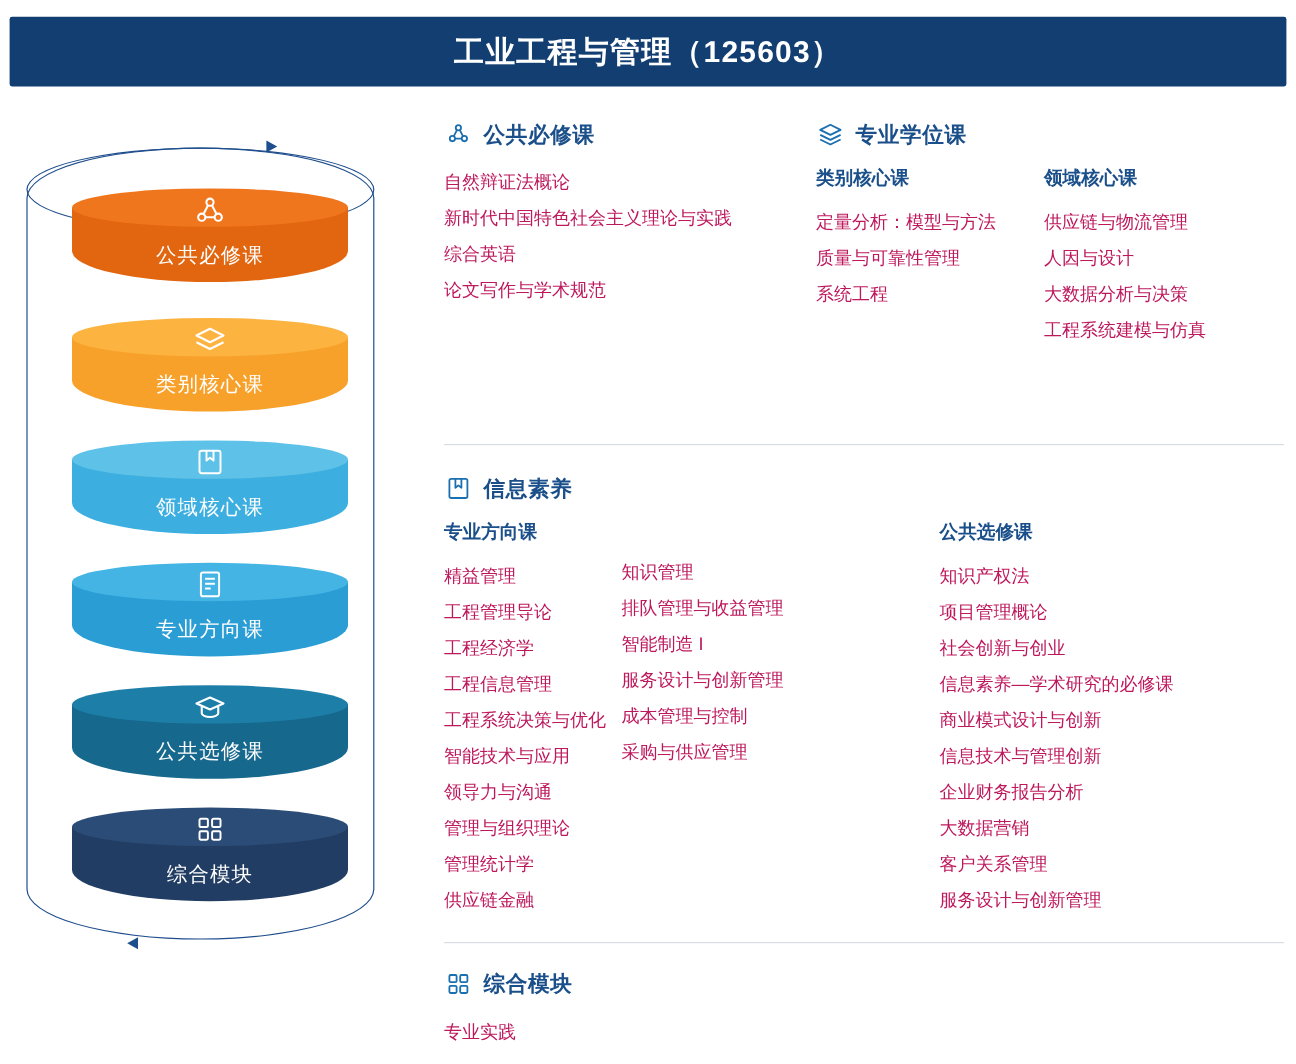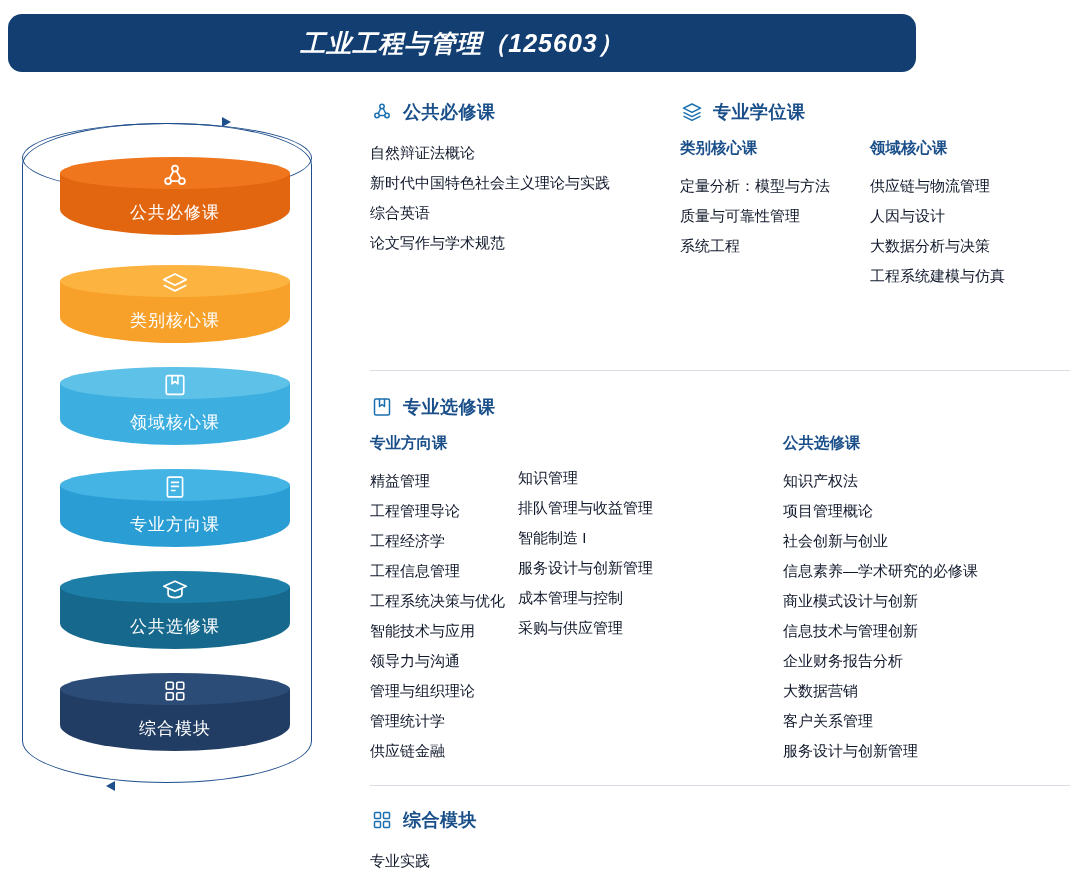--- a/index.html
+++ b/index.html
@@ -14,28 +14,27 @@
     font-family: "Liberation Sans", "DejaVu Sans", sans-serif;
     color: #333;
     overflow: hidden;
   }
 
   
   .header-bar {
     position: absolute;
     left: 8px;
     top: 14px;
-    width: 908px;
+    width: 1064px;
     height: 58px;
     background: #123e72;
-    border-radius: 14px;
+    border-radius: 2px;
     display: flex;
     align-items: center;
     justify-content: center;
-    font-style: italic;
   }
   .header-title {
     color: #ffffff;
     font-size: 25px;
     font-weight: bold;
     letter-spacing: 1px;
   }
 
   
   .stack-wrap {
@@ -136,21 +135,21 @@
   .sec-head .sec-ico { line-height: 0; color: #1a6fb0; }
 
   .colhead {
     font-size: 15.5px;
     font-weight: bold;
     color: #1a4f8a;
     margin-bottom: 12px;
   }
   .item {
     font-size: 15px;
-    color: #0f172a;
+    color: #be185d;
     line-height: 30px;
     white-space: nowrap;
   }
 
   .row-top { display: flex; }
   .block-gongong { width: 310px; }
   .block-zhuanye { width: 380px; }
   .subcols { display: flex; }
   .subcol-a { width: 190px; }
   .subcol-b { width: 190px; }
@@ -311,21 +310,21 @@
 <div class="divider" style="top:370px"></div>
 
 <div class="content" style="top:395px">
   <div class="sec-head">
     <span class="sec-ico">
       <svg width="24" height="24" viewBox="0 0 24 24" fill="none" stroke="#1a6fb0" stroke-width="1.5" stroke-linejoin="round">
         <rect x="4.5" y="4" width="15" height="16" rx="1.5"></rect>
           <path d="M9.5 4v7.5l2.5-2 2.5 2V4"></path>
       </svg>
     </span>
-    <span class="sec-title">专业选修课</span>
+    <span class="sec-title">信息素养</span>
   </div>
 
   <div class="elective-cols">
     <div class="ec1">
       <div class="colhead">专业方向课</div>
       <div class="item">精益管理</div>
       <div class="item">工程管理导论</div>
       <div class="item">工程经济学</div>
       <div class="item">工程信息管理</div>
       <div class="item">工程系统决策与优化</div>

